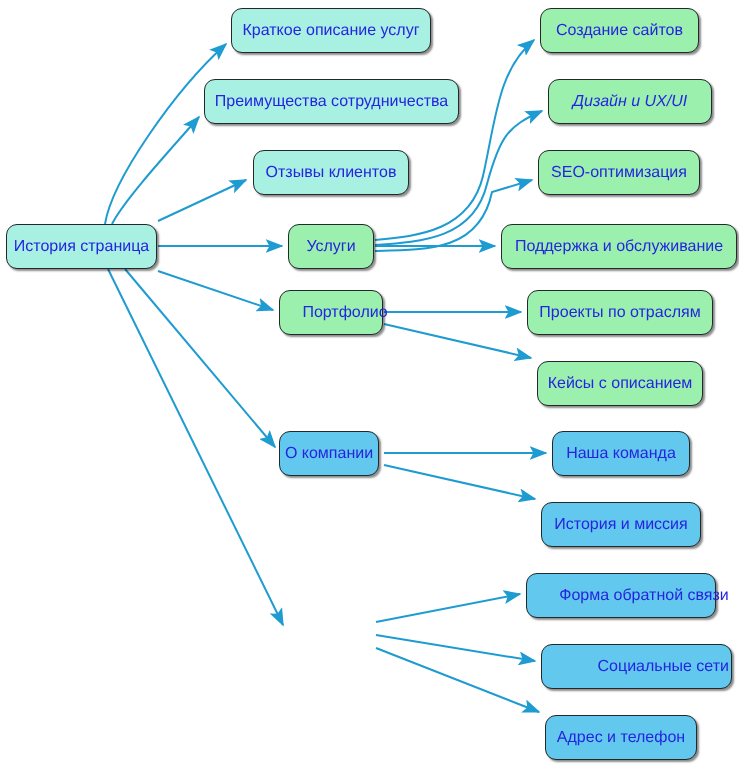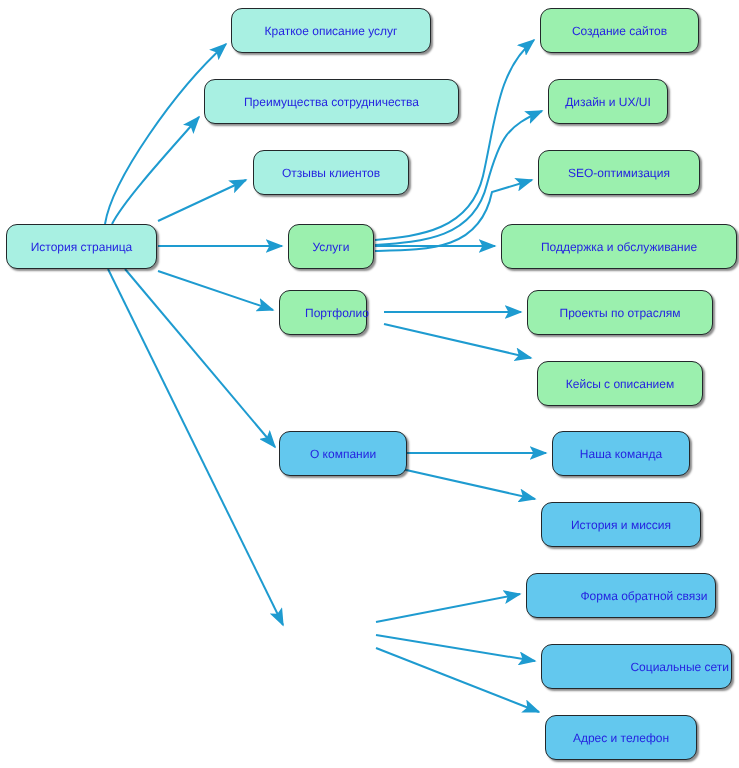--- a/index.html
+++ b/index.html
@@ -33,21 +33,21 @@
   }
   .node {
     position: absolute;
     box-sizing: border-box;
     border: 1.6px solid #23282b;
     border-radius: 11px;
     display: flex;
     align-items: center;
     justify-content: center;
     color: #2524e0;
-    font-size: 12px;
+    font-size: 16px;
     line-height: 1;
     white-space: nowrap;
     box-shadow: 2px 2px 2px rgba(0,0,0,0.45);
     text-rendering: geometricPrecision;
   }
   .node .node-label {
     display: block;
     padding: 0 2px;
   }
   .fill-aqua  { background: #a8f0e2; }
@@ -96,30 +96,30 @@
       </div>
       <div class="node fill-aqua" style="left: 204px; top: 79px; width: 255px; height: 45px;">
         <span class="node-label">Преимущества сотрудничества</span>
       </div>
       <div class="node fill-aqua" style="left: 253px; top: 150px; width: 156px; height: 45px;">
         <span class="node-label">Отзывы клиентов</span>
       </div>
       <div class="node fill-green" style="left: 288px; top: 224px; width: 86px; height: 45px;">
         <span class="node-label">Услуги</span>
       </div>
-      <div class="node fill-green" style="left: 279px; top: 290px; width: 88px; height: 45px; padding-left: 28px;">
+      <div class="node fill-green" style="left: 279px; top: 290px; width: 104px; height: 45px; padding-left: 28px;">
         <span class="node-label">Портфолио</span>
       </div>
-      <div class="node fill-blue" style="left: 279px; top: 431px; width: 128px; height: 45px;">
+      <div class="node fill-blue" style="left: 279px; top: 431px; width: 100px; height: 45px;">
         <span class="node-label">О компании</span>
       </div>
       <div class="node fill-green" style="left: 540px; top: 8px; width: 159px; height: 45px;">
         <span class="node-label">Создание сайтов</span>
       </div>
-      <div class="node fill-green" style="left: 548px; top: 79px; width: 120px; height: 45px;">
+      <div class="node fill-green" style="left: 548px; top: 79px; width: 164px; height: 45px; font-style: italic;">
         <span class="node-label">Дизайн и UX/UI</span>
       </div>
       <div class="node fill-green" style="left: 538px; top: 150px; width: 162px; height: 45px;">
         <span class="node-label">SEO-оптимизация</span>
       </div>
       <div class="node fill-green" style="left: 501px; top: 224px; width: 236px; height: 45px;">
         <span class="node-label">Поддержка и обслуживание</span>
       </div>
       <div class="node fill-green" style="left: 527px; top: 290px; width: 186px; height: 45px;">
         <span class="node-label">Проекты по отраслям</span>

